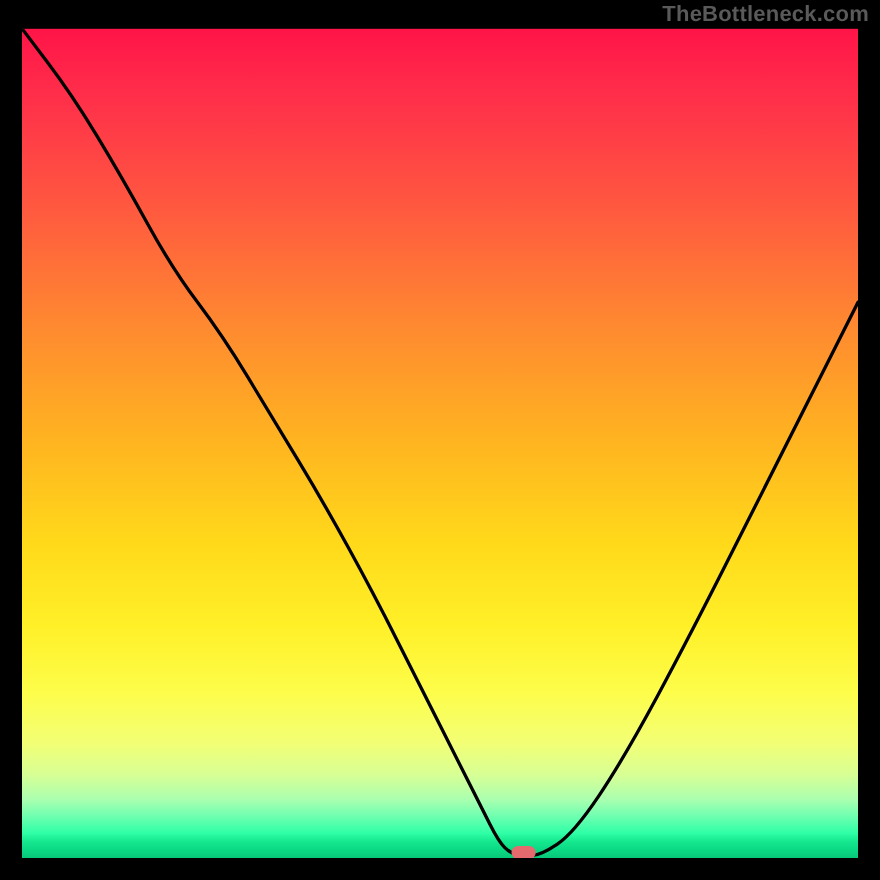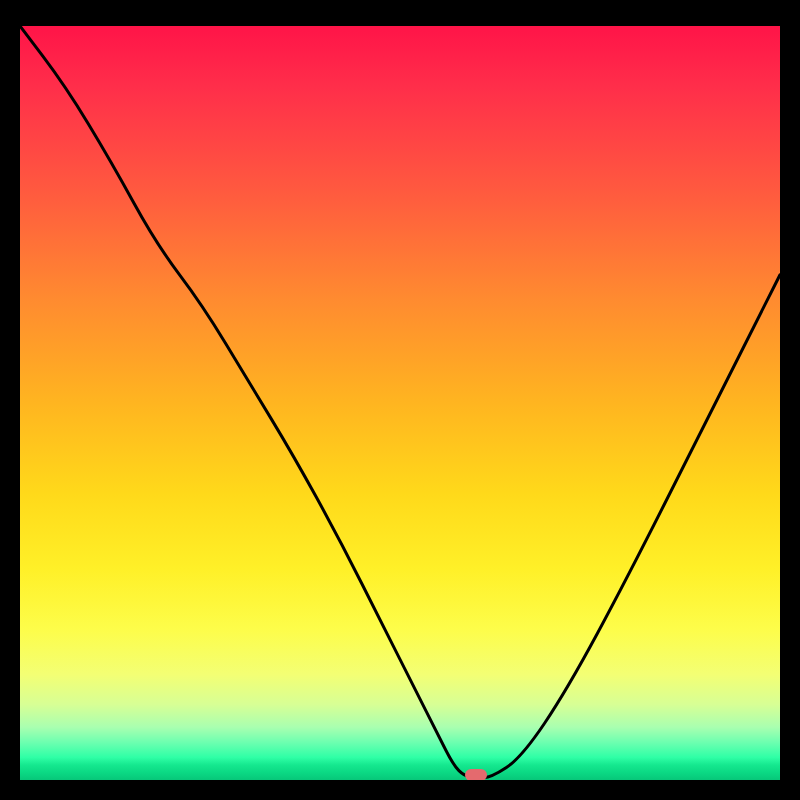--- a/index.html
+++ b/index.html
@@ -72,20 +72,21 @@
     border-radius: 6px;
     background: #e46a6e;
     transform: translate(-50%, -50%);
     z-index: 5;
   }
 </style>
 </head>
 <body>
 
 <div class="frame">
+  <div class="watermark">TheBottleneck.com</div>
   <div class="plot">
     <div class="gradient-bg"></div>
     <svg class="chart" viewBox="0 0 760 754" preserveAspectRatio="none">
       <path id="chart-path" fill="none" stroke="#000" stroke-width="3" stroke-linecap="round" stroke-linejoin="round" d="M 0.0 0.0 Q 0.0 0.0 22.8 30.2 Q 45.6 60.3 68.4 98.0 Q 91.2 135.7 114.0 177.2 Q 136.8 218.7 159.6 248.8 Q 182.4 279.0 205.2 316.7 Q 228.0 354.4 250.8 392.1 Q 273.6 429.8 296.4 471.3 Q 319.2 512.7 342.0 558.0 Q 364.8 603.2 380.0 633.4 Q 395.2 663.5 406.6 686.1 Q 418.0 708.8 425.6 723.8 Q 433.2 738.9 438.9 744.6 Q 444.6 750.2 450.3 751.0 Q 456.0 751.7 463.6 751.7 Q 471.2 751.7 486.4 741.6 Q 501.6 731.4 524.4 697.5 Q 547.2 663.5 577.6 607.0 Q 608.0 550.4 646.0 475.0 Q 684.0 399.6 722.0 324.2 T 760.0 248.8"></path>
     </svg>
     <div id="chart-marker" class="marker" style="left: 456px; top: 749.476px; background: rgb(228, 106, 110);"></div>
   </div>
 </div>
 
 </body></html>

